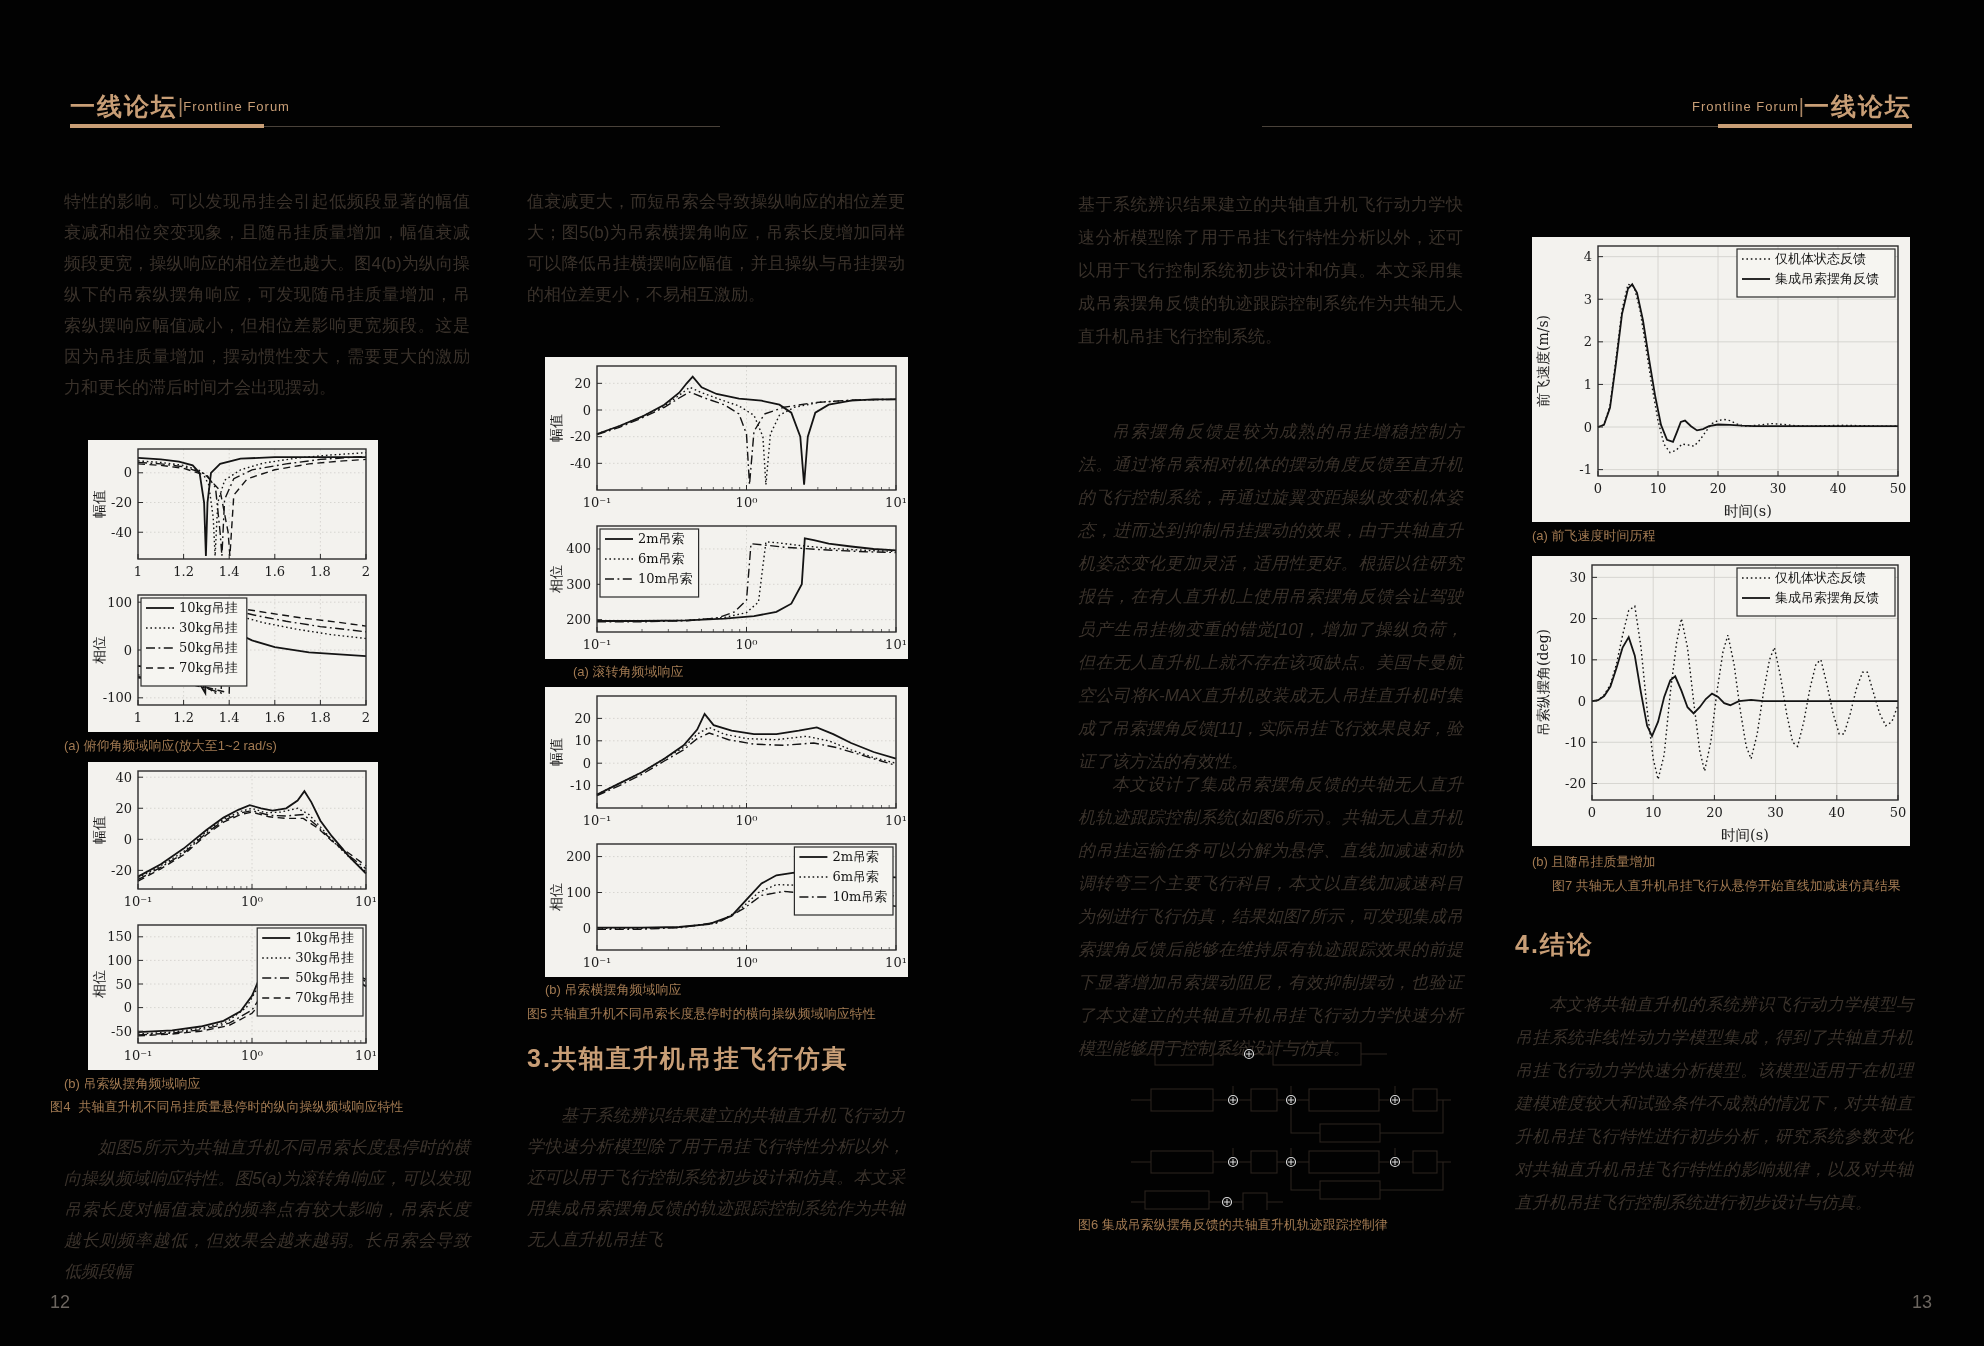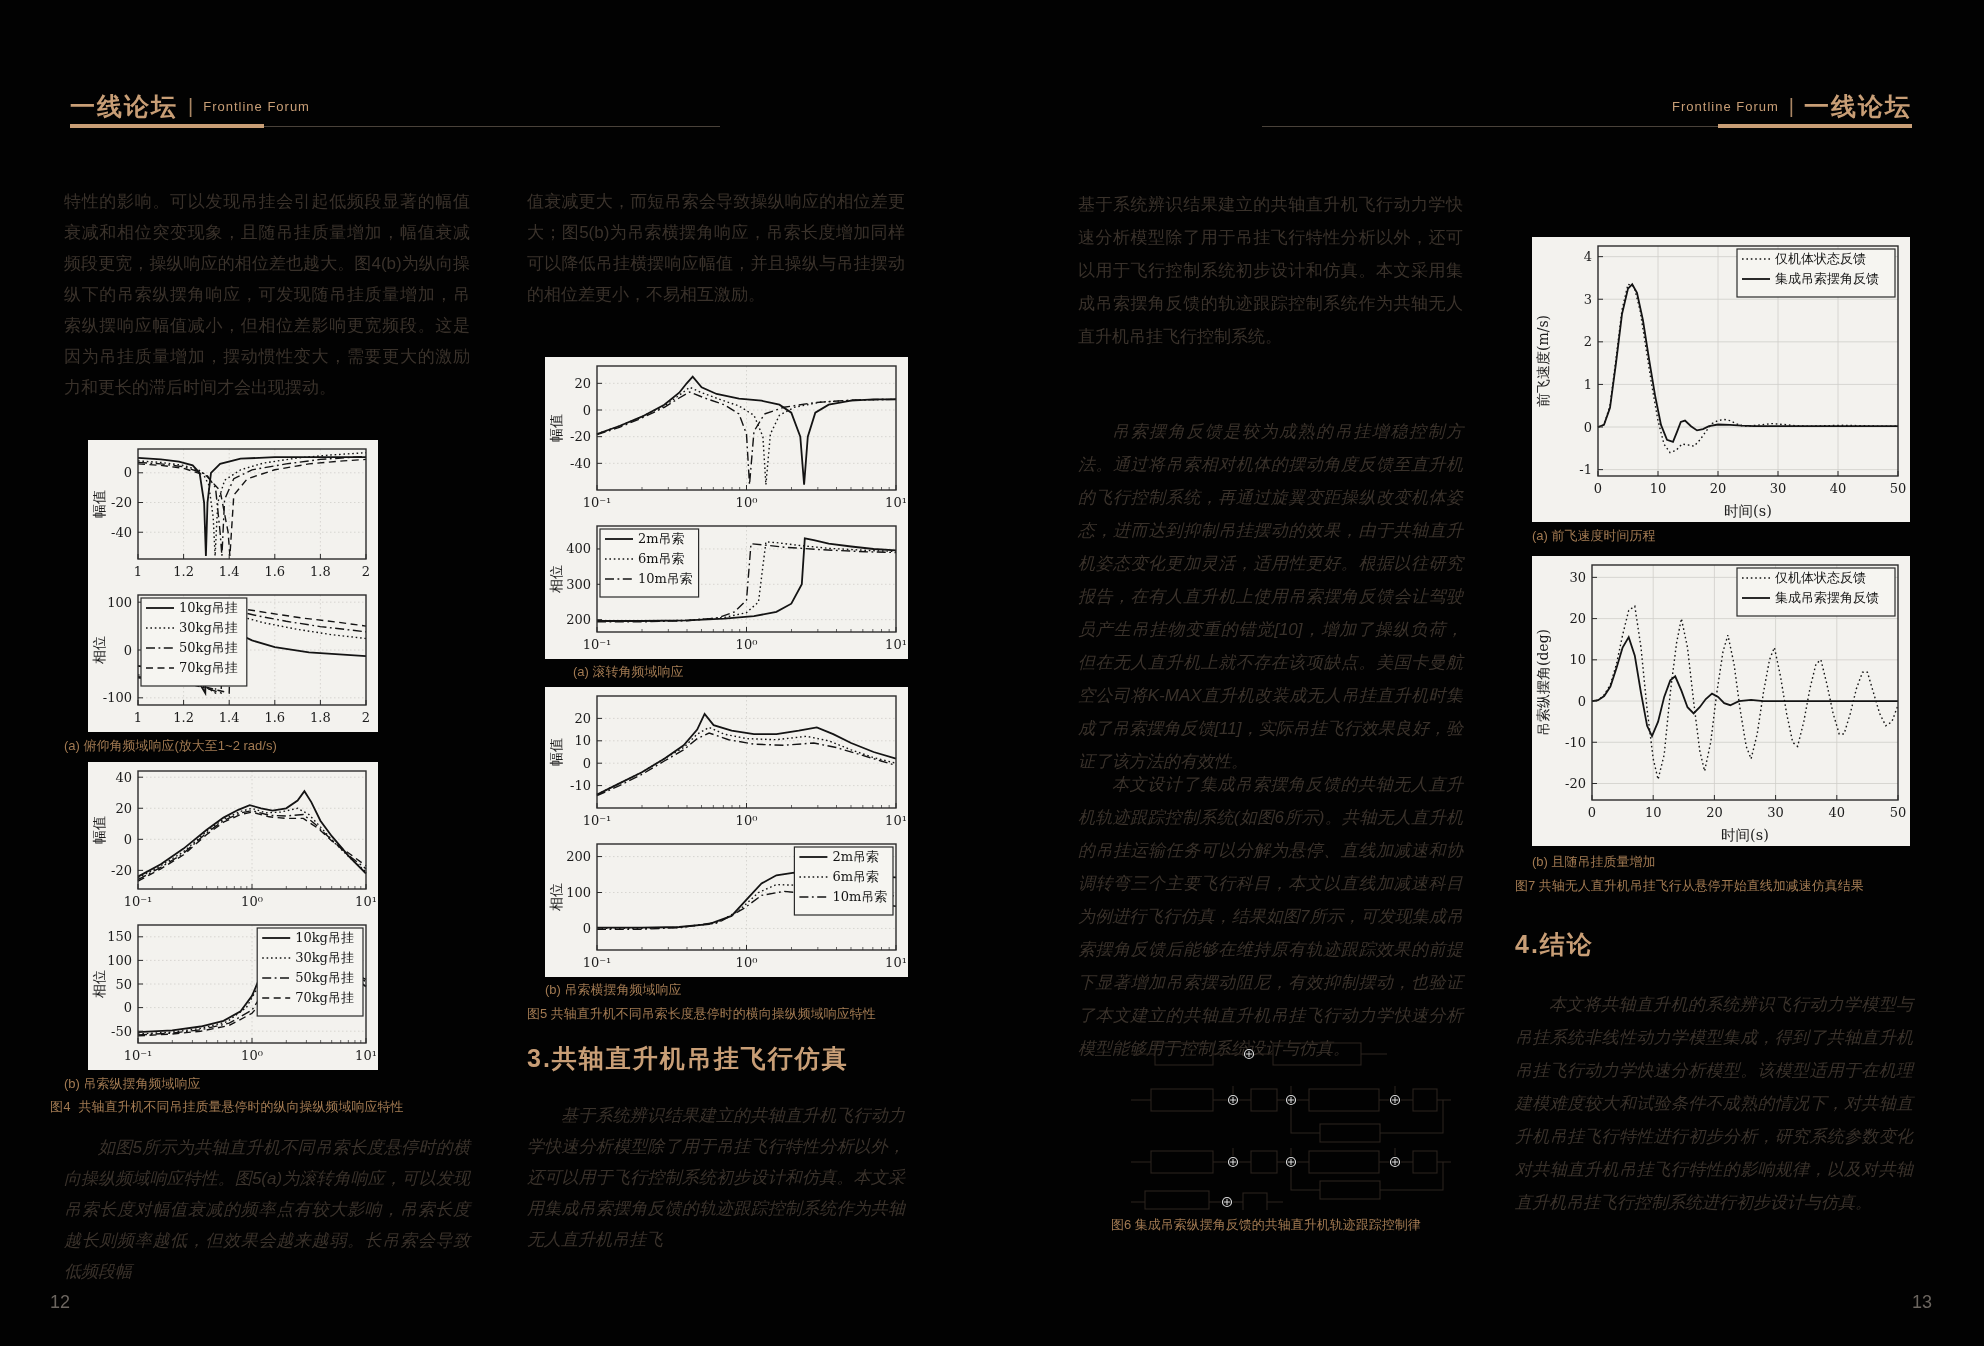--- a/index.html
+++ b/index.html
@@ -1,21 +1,21 @@
 <!DOCTYPE html>
 <html><head>
 <meta charset="utf-8">
 <style>
   html,body{margin:0;padding:0;}
   body{
     width:1984px;height:1346px;position:relative;overflow:hidden;
     background:#020202;
     font-family:"Liberation Sans","DejaVu Sans",sans-serif;
   }
-  .hdr{position:absolute;display:flex;align-items:center;gap:10px;color:#c89e76;}
+  .hdr{position:absolute;display:flex;align-items:center;color:#c89e76;}
   .hdr .cn{font-size:25px;font-weight:bold;letter-spacing:2px;}
   .hdr .en{font-size:13px;letter-spacing:1px;}
   .hdr .sep{font-size:20px;color:#c89e76;opacity:.85;font-weight:200;}
   .rule-thin{position:absolute;height:1px;background:#4a423a;}
   .rule-thick{position:absolute;height:4px;background:#c89e76;}
   .para{
     position:absolute;color:#3a322b;font-size:17px;
     text-align:justify;word-break:break-all;
   }
   .lp{line-height:31px;}
@@ -516,21 +516,21 @@
           <line x1="108" y1="121" x2="108" y2="127"></line>
         <line x1="163" y1="124" x2="169" y2="124"></line>
           <line x1="166" y1="121" x2="166" y2="127"></line>
         <line x1="267" y1="124" x2="273" y2="124"></line>
           <line x1="270" y1="121" x2="270" y2="127"></line>
         <line x1="99" y1="164" x2="105" y2="164"></line>
           <line x1="102" y1="161" x2="102" y2="167"></line>
       </g>
     </svg>
   </div>
-  <div class="caption" style="left:1111px;top:1216px;width:390px;">图6 集成吊索纵摆角反馈的共轴直升机轨迹跟踪控制律</div>
+  <div class="caption" style="left:1078px;top:1216px;width:390px;">图6 集成吊索纵摆角反馈的共轴直升机轨迹跟踪控制律</div>
 
   <div class="figure" style="left:1532px;top:237px;">
     <svg width="378" height="285">
         <rect x="0" y="0" width="378" height="285" fill="#f3f2ee"></rect>
         <line x1="126" y1="9" x2="126" y2="239" stroke="#cfcec9" stroke-width="0.8" stroke-dasharray=""></line>
         <line x1="186" y1="9" x2="186" y2="239" stroke="#cfcec9" stroke-width="0.8" stroke-dasharray=""></line>
         <line x1="246" y1="9" x2="246" y2="239" stroke="#cfcec9" stroke-width="0.8" stroke-dasharray=""></line>
         <line x1="306" y1="9" x2="306" y2="239" stroke="#cfcec9" stroke-width="0.8" stroke-dasharray=""></line>
         <line x1="66" y1="19.648148148148145" x2="366" y2="19.648148148148145" stroke="#cfcec9" stroke-width="0.8" stroke-dasharray=""></line>
         <line x1="66" y1="62.24074074074075" x2="366" y2="62.24074074074075" stroke="#cfcec9" stroke-width="0.8" stroke-dasharray=""></line>
@@ -619,20 +619,20 @@
         <text x="16" y="126.5" text-anchor="middle" font-size="14" fill="#1c1c1c" transform="rotate(-90 16 126.5)">吊索纵摆角(deg)</text>
         <text x="213" y="284" text-anchor="middle" font-size="14.5" fill="#1c1c1c">时间(s)</text>
         <rect x="205" y="12" width="158" height="48" fill="#f6f5f1" stroke="#2b2b2b" stroke-width="1.2"></rect>
         <line x1="210" y1="22" x2="238" y2="22" stroke="#141414" stroke-width="1.4" stroke-dasharray="1.6,2.8"></line>
         <text x="243" y="26" font-size="13" fill="#141414" font-family="&quot;Liberation Sans&quot;,&quot;DejaVu Sans&quot;,sans-serif">仅机体状态反馈</text>
         <line x1="210" y1="42" x2="238" y2="42" stroke="#141414" stroke-width="1.8" stroke-dasharray=""></line>
         <text x="243" y="46" font-size="13" fill="#141414" font-family="&quot;Liberation Sans&quot;,&quot;DejaVu Sans&quot;,sans-serif">集成吊索摆角反馈</text>
       </svg>
   </div>
   <div class="caption" style="left:1532px;top:853px;width:378px;">(b) 且随吊挂质量增加</div>
-  <div class="caption" style="left:1515px;top:877px;width:398px;">图7 共轴无人直升机吊挂飞行从悬停开始直线加减速仿真结果</div>
+  <div class="caption" style="left:1552px;top:877px;width:398px;">图7 共轴无人直升机吊挂飞行从悬停开始直线加减速仿真结果</div>
 
   <div class="heading" style="left:1515px;top:928px;">4.结论</div>
 
   <div class="para rp indent" style="left:1515px;top:988px;width:398px;">本文将共轴直升机的系统辨识飞行动力学模型与吊挂系统非线性动力学模型集成，得到了共轴直升机吊挂飞行动力学快速分析模型。该模型适用于在机理建模难度较大和试验条件不成熟的情况下，对共轴直升机吊挂飞行特性进行初步分析，研究系统参数变化对共轴直升机吊挂飞行特性的影响规律，以及对共轴直升机吊挂飞行控制系统进行初步设计与仿真。</div>
 
   <div class="pagenum" style="left:1902px;top:1292px;width:30px;text-align:right;">13</div>
 </div>
 
 </body></html>

